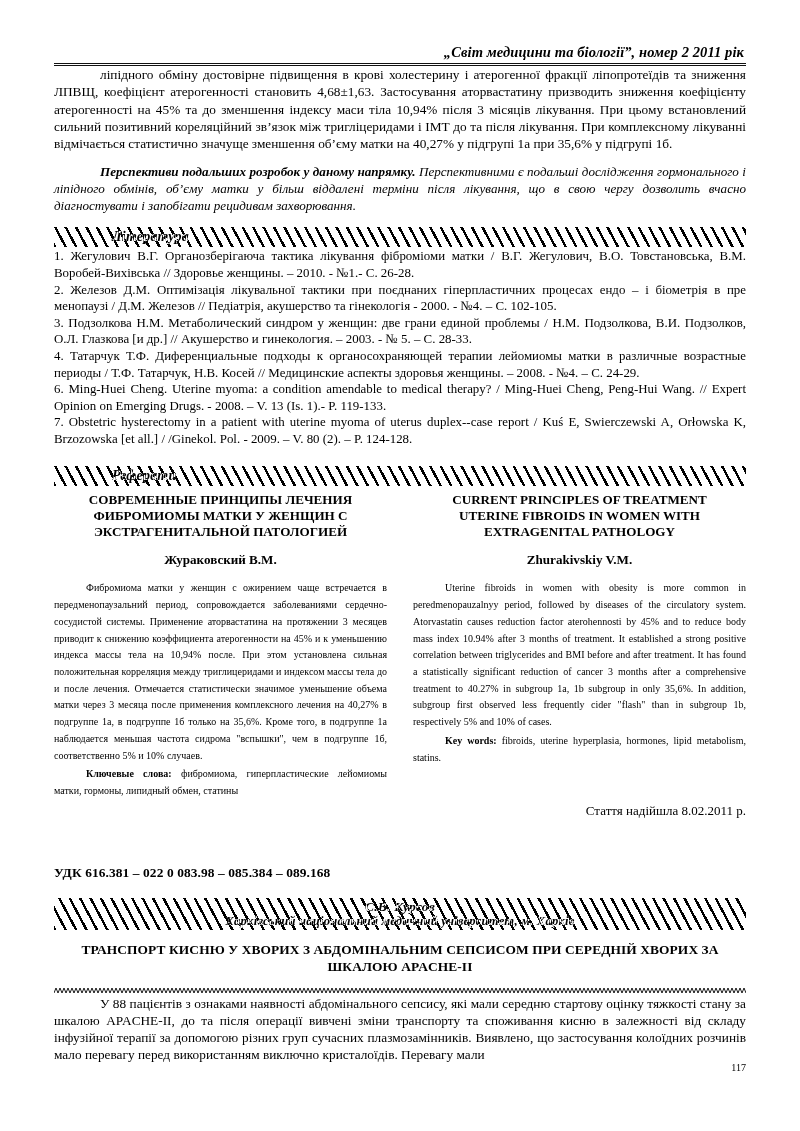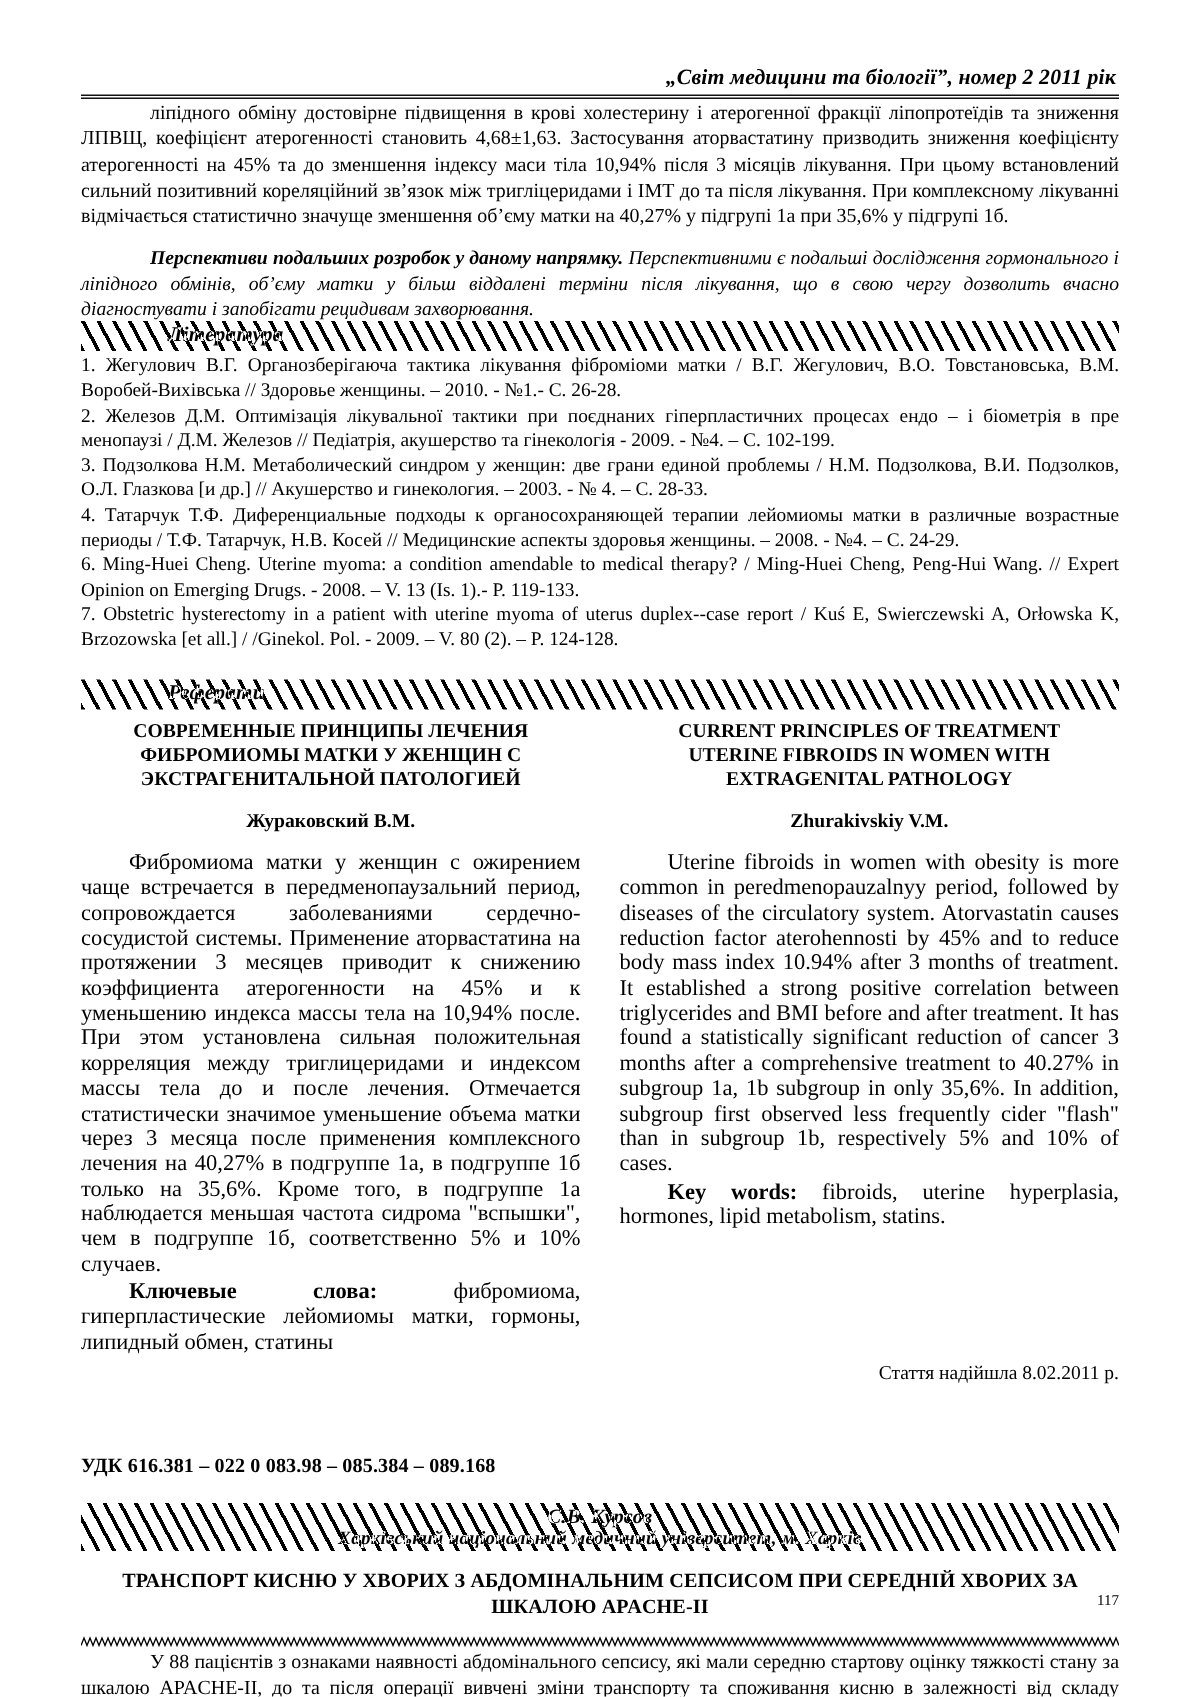--- a/index.html
+++ b/index.html
@@ -74,20 +74,21 @@
   }
   b.run {
     font-weight: bold;
   }
 
   
   .hatch-band {
     position: relative;
     width: 100%;
     height: 20px;
+    margin-top: 13px;
     margin-bottom: 1px;
     overflow: hidden;
     background-image: repeating-linear-gradient(
         62deg,
         #000 0px, #000 2.4px,
         #ffffff 2.4px, #ffffff 9.2px);
   }
   .hatch-band .label {
     position: absolute;
     left: 0; right: 0;
@@ -143,21 +144,21 @@
     margin: 0;
   }
   .abs-author {
     text-align: center;
     font-weight: bold;
     font-size: 13.1px;
     line-height: 16.6px;
     margin: 12px;
   }
   .abs-body {
-    font-size: 15px;
+    font-size: 10px;
     line-height: 16.7px;
     text-align: justify;
     margin: 2px 0 0 0;
   }
   .kw {
     font-weight: bold;
   }
   .received {
     text-align: right;
     font-size: 13px;
@@ -213,22 +214,22 @@
     <p class="body top-para"><span class="ind"></span><span>ліпідного обміну достовірне підвищення в крові холестерину і атерогенної фракції ліпопротеїдів та зниження ЛПВЩ, коефіцієнт атерогенності становить 4,68±1,63. Застосування аторвастатину призводить зниження коефіцієнту атерогенності  на 45% та  до зменшення індексу маси тіла 10,94% після 3 місяців лікування. При цьому встановлений сильний позитивний кореляційний зв’язок між тригліцеридами і ІМТ до та після лікування. При комплексному лікуванні відмічається статистично значуще зменшення об’єму матки на 40,27% у підгрупі 1а  при 35,6% у підгрупі 1б.</span></p>
 
     <p class="body ital" style="margin-top:11px"><span class="ind"></span><b class="run">Перспективи подальших розробок у даному напрямку.</b><span> Перспективними є подальші дослідження гормонального і ліпідного обмінів, об’єму матки у більш віддалені терміни після лікування, що в свою чергу дозволить вчасно діагностувати і запобігати рецидивам захворювання.</span></p>
 
     <div class="hatch-band left-label">
       <div class="label">Література</div>
     </div>
 
     <div class="refs">
       <p>1. Жегулович В.Г.    Органозберігаюча тактика лікування фіброміоми матки / В.Г. Жегулович, В.О. Товстановська, В.М. Воробей-Вихівська // Здоровье женщины. – 2010. - №1.- С. 26-28.</p>
-      <p>2. Железов Д.М. Оптимізація лікувальної тактики при поєднаних гіперпластичних процесах ендо – і біометрія в пре менопаузі / Д.М. Железов // Педіатрія, акушерство та гінекологія  - 2009. - №4. – С. 102-199.</p>
-      <p>3. Подзолкова Н.М. Метаболический синдром у женщин: две грани единой проблемы / Н.М. Подзолкова, В.И. Подзолков, О.Л. Глазкова [и др.] // Акушерство и гинекология. – 2003. - № 4. – С. 28-33.</p>
+      <p>2. Железов Д.М. Оптимізація лікувальної тактики при поєднаних гіперпластичних процесах ендо – і біометрія в пре менопаузі / Д.М. Железов // Педіатрія, акушерство та гінекологія  - 2000. - №4. – С. 102-105.</p>
+      <p>3. Подзолкова Н.М. Метаболический синдром у женщин: две грани единой проблемы / Н.М. Подзолкова, В.И. Подзолков, О.Л. Глазкова [и др.] // Акушерство и гинекология. – 2003. - № 5. – С. 28-33.</p>
       <p>4. Татарчук Т.Ф. Диференциальные подходы к органосохраняющей терапии лейомиомы матки в различные возрастные периоды / Т.Ф. Татарчук, Н.В. Косей // Медицинские аспекты здоровья женщины. – 2008. - №4. – С. 24-29.</p>
       <p>6. Ming-Huei Cheng. Uterine myoma: a condition amendable to medical therapy? / Ming-Huei Cheng, Peng-Hui Wang. // Expert Opinion on Emerging Drugs. - 2008. – V. 13 (Is. 1).- P. 119-133.</p>
       <p>7. Obstetric hysterectomy in a patient with uterine myoma of uterus duplex--case report / Kuś E, Swierczewski A, Orłowska K, Brzozowska [et all.] / /Ginekol. Pol. -  2009. – V. 80 (2). – P. 124-128.</p>
     </div>
 
     <div class="hatch-band left-label" style="margin-top:18px">
       <div class="label">Реферати</div>
     </div>
 
     <div class="abstracts">

